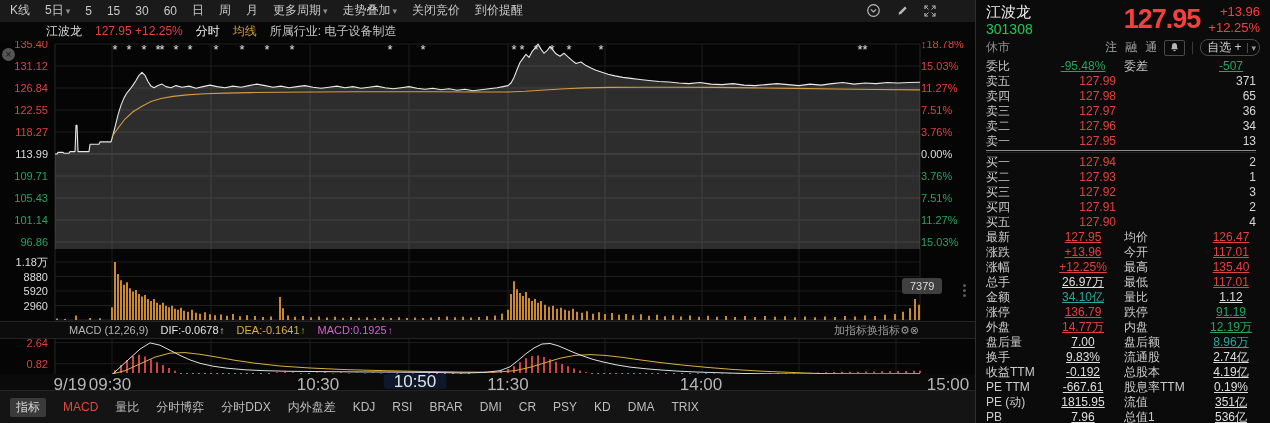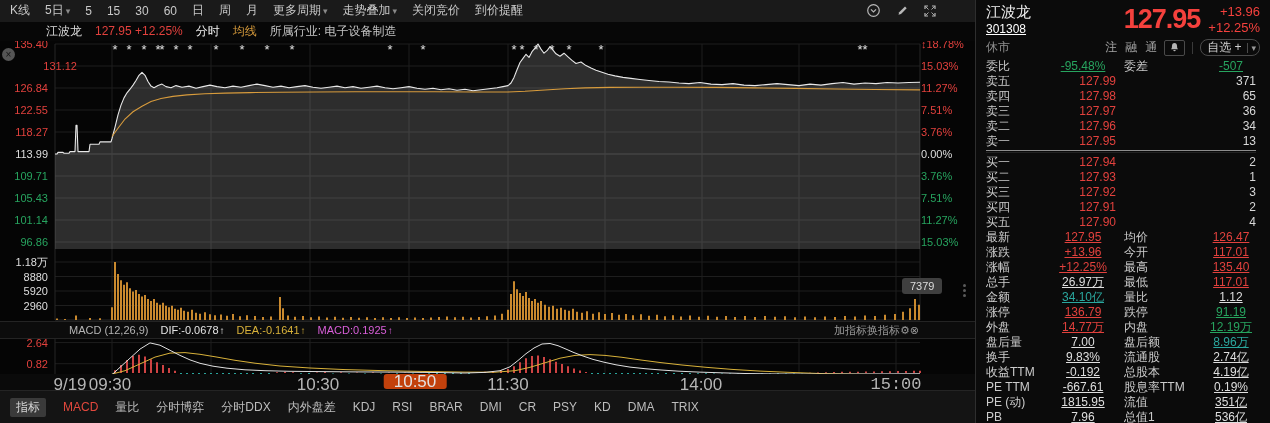--- a/index.html
+++ b/index.html
@@ -27,31 +27,31 @@
   .mh-t{color:#b5b5b5}.mh-dif{color:#e3e3e3}.mh-dea{color:#d9b23a}.mh-macd{color:#d95fd9}
   .up{font-size:10px;margin-left:1px;}
   .mh-right{margin-left:auto;margin-right:56px;display:flex;color:#9a9a9a;align-items:center;}
   .mh-right span{cursor:pointer}
   .vol-chip{position:absolute;left:902px;top:237px;background:#3f3f3f;color:#dcdcdc;border-radius:3px;font-size:11px;line-height:16px;padding:0 8px;}
   .pane-handle{position:absolute;left:963px;top:243px;display:flex;flex-direction:column;gap:2px;cursor:row-resize;}
   .pane-handle i{width:3px;height:3px;border-radius:50%;background:#5a5a5a;display:block;}
   
   .xaxis{position:relative;height:16px;background:#0a0a0a;font-size:17px;color:#b5b5b5;width:975px;}
   .xl{position:absolute;top:1px;transform:translateX(-50%);white-space:nowrap;}
-  .time-chip{position:absolute;top:0;transform:translateX(-50%);background:#c2410c;color:#e2e2e2;border-radius:3px;padding:0 10px;line-height:15px;}
+  .time-chip{position:absolute;top:0;transform:translateX(-50%);background:#0f172a;color:#e2e2e2;border-radius:3px;padding:0 10px;line-height:15px;}
   
   .tabbar{height:25px;background:#141414;display:flex;align-items:center;gap:17px;padding:16px 10px;font-size:12px;color:#bdbdbd;border-top:1px solid #242424;box-sizing:border-box;}
   .tab{cursor:pointer;white-space:nowrap;}
   .tab-chip{background:#3a3a3a;color:#d5d5d5;padding:1px 6px;border-radius:2px;cursor:pointer;}
   .tab.active{color:#e2483d;}
   
   .quote-panel{flex:1;background:#0b0b0b;border-left:1px solid #2e2e2e;font-size:12px;overflow:hidden;}
   .q-head{display:flex;justify-content:space-between;padding:3px 10px 0 10px;}
   .q-name{font-size:15px;color:#efefef;line-height:18px;}
-  .q-code{font-size:12px;color:#ffffff;line-height:17px;text-decoration:underline;}
+  .q-code{font-size:14px;color:#22c55e;line-height:17px;}
   .q-price-wrap{display:flex;gap:8px;align-items:flex-start;}
   .q-price{font-size:27px;color:#f5413d;font-weight:bold;line-height:32px;letter-spacing:-1px;}
   .q-chg{display:flex;flex-direction:column;font-size:13px;color:#f5413d;text-align:right;line-height:16px;margin-top:1px;}
   .q-sub{display:flex;align-items:center;padding:1px 10px 2px 10px;gap:7px;height:17px;}
   .q-status{color:#8f8f8f;flex:1;}
   .q-badges{color:#a5a5a5;display:flex;gap:8px;}
   .icon-box{border:1px solid #4a4a4a;border-radius:2px;width:19px;height:14px;display:flex;align-items:center;justify-content:center;cursor:pointer;}
   .vdiv{width:1px;height:12px;background:#3a3a3a;}
   .watch-box{border:1px solid #4a4a4a;border-radius:8px;display:flex;align-items:center;height:15px;cursor:pointer;}
   .watch-box .wl{padding:0 6px;color:#d0d0d0;}
@@ -443,21 +443,21 @@
           <span>⊗</span>
         </span>
       </div>
       <div class="vol-chip">7379</div>
       <div class="pane-handle">
           <i></i>
           <i></i>
           <i></i>
         </div>
     <div class="axis-label yl c-red" style="top: -3px;">135.40</div>
-        <div class="axis-label yl c-red" style="top: 19px; padding-left: 29px;">131.12</div>
+        <div class="axis-label yl c-red" style="top: 19px;">131.12</div>
         <div class="axis-label yl c-red" style="top: 41px;">126.84</div>
         <div class="axis-label yl c-red" style="top: 63px;">122.55</div>
         <div class="axis-label yl c-red" style="top: 85px;">118.27</div>
         <div class="axis-label yl c-white" style="top: 107px;">113.99</div>
         <div class="axis-label yl c-green" style="top: 129px;">109.71</div>
         <div class="axis-label yl c-green" style="top: 151px;">105.43</div>
         <div class="axis-label yl c-green" style="top: 173px;">101.14</div>
         <div class="axis-label yl c-green" style="top: 195px;">96.86</div>
         <div class="axis-label yr c-red" style="top: -3px;">↕18.78%</div>
         <div class="axis-label yr c-red" style="top: 19px;">15.03%</div>
@@ -475,21 +475,21 @@
         <div class="axis-label yl c-white" style="top: 258.5px;">2960</div>
         <div class="axis-label yl c-red" style="top: 295.6px;">2.64</div>
         <div class="axis-label yl c-red" style="top: 316.7px;">0.82</div>
       </div>
     <div class="xaxis" id="xaxis">
         <div class="xl" style="left: 70px;">9/19</div>
         <div class="xl" style="left: 110px;">09:30</div>
         <div class="xl" style="left: 318px;">10:30</div>
         <div class="xl" style="left: 508px;">11:30</div>
         <div class="xl" style="left: 701px;">14:00</div>
-        <div class="xl" style="left: 896px; font-family: Liberation Mono, monospace;">15:00</div>
+        <div class="xl" style="left: 948px;">15:00</div>
         <div class="time-chip" style="left: 415px;">10:50</div>
       </div>
     <div class="tabbar" id="tabbar">
         <span class="tab-chip">指标</span>
         <span class="tab active">MACD</span>
         <span class="tab">量比</span>
         <span class="tab">分时博弈</span>
         <span class="tab">分时DDX</span>
         <span class="tab">内外盘差</span>
         <span class="tab">KDJ</span>

